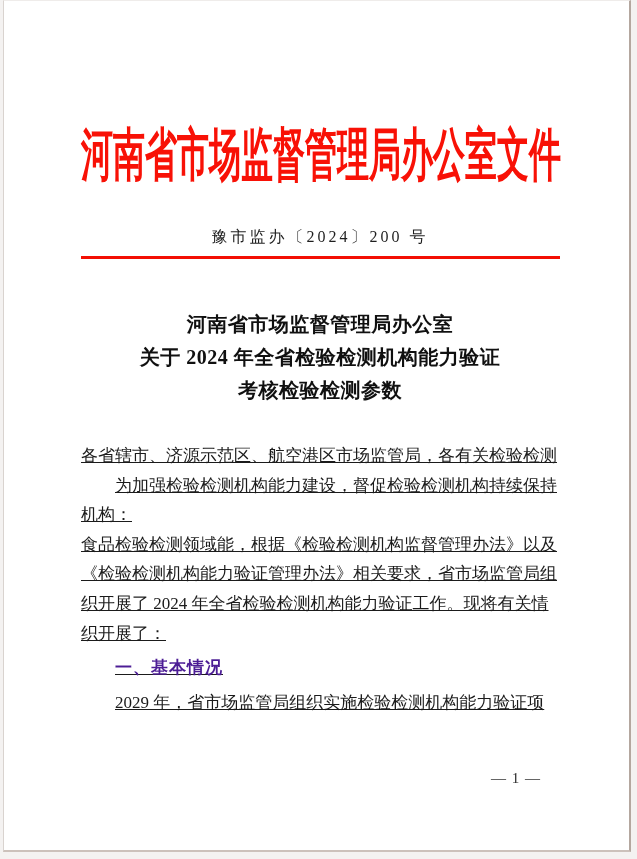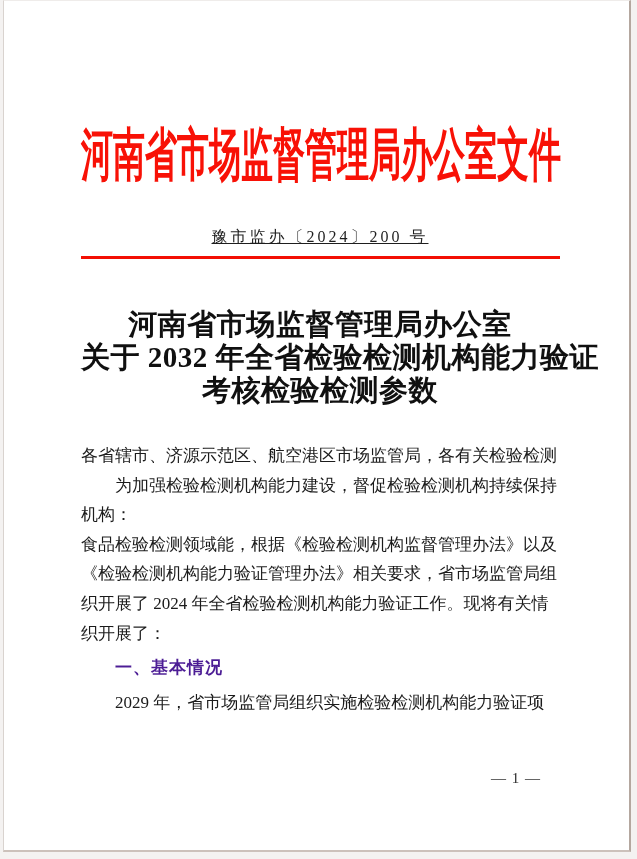--- a/index.html
+++ b/index.html
@@ -46,51 +46,51 @@
   .doc-no {
     position: absolute;
     top: 226px;
     left: 77px;
     width: 478px;
     text-align: center;
     white-space: nowrap;
     font-size: 16px;
     letter-spacing: 3px;
     color: #1e1e1e;
-    text-decoration: underline;
   }
   .red-rule {
     position: absolute;
     top: 255px;
     left: 77px;
     width: 479px;
     height: 3px;
     background: #f30f04;
   }
   .doc-title {
     position: absolute;
     top: 307px;
     left: 77px;
     width: 478px;
     text-align: center;
-    font-size: 29px;
+    font-size: 20px;
     line-height: 33px;
     font-weight: 600;
     color: #101010;
     letter-spacing: 0.5px;
   }
   .doc-title div { white-space: nowrap; }
   .body-text {
     position: absolute;
     top: 440px;
     left: 77px;
     width: 479px;
     font-size: 17px;
     line-height: 29.6px;
     color: #1b1b1b;
+    text-decoration: underline;
   }
   .ln {
     white-space: nowrap;
     overflow: hidden;
     text-align: justify;
   }
   .ind { text-indent: 34px; }
   .heading {
     font-family: "Liberation Sans", "DejaVu Sans", sans-serif;
     font-weight: 700;
@@ -117,21 +117,21 @@
   <div class="page">
 
     <div class="org-banner">河南省市场监督管理局办公室文件</div>
 
     <div class="doc-no">豫市监办〔2024〕200 号</div>
 
     <div class="red-rule"></div>
 
     <div class="doc-title">
       <div>河南省市场监督管理局办公室</div>
-      <div>关于 2032 年全省检验检测机构能力验证</div>
+      <div>关于 2024 年全省检验检测机构能力验证</div>
       <div>考核检验检测参数</div>
     </div>
 
     <div class="body-text">
       <div class="ln">各省辖市、济源示范区、航空港区市场监管局，各有关检验检测</div>
       <div class="ln ind">为加强检验检测机构能力建设，督促检验检测机构持续保持</div>
       <div class="ln">机构：</div>
       <div class="ln">食品检验检测领域能，根据《检验检测机构监督管理办法》以及</div>
       <div class="ln">《检验检测机构能力验证管理办法》相关要求，省市场监管局组</div>
       <div class="ln">织开展了 2024 年全省检验检测机构能力验证工作。现将有关情</div>

